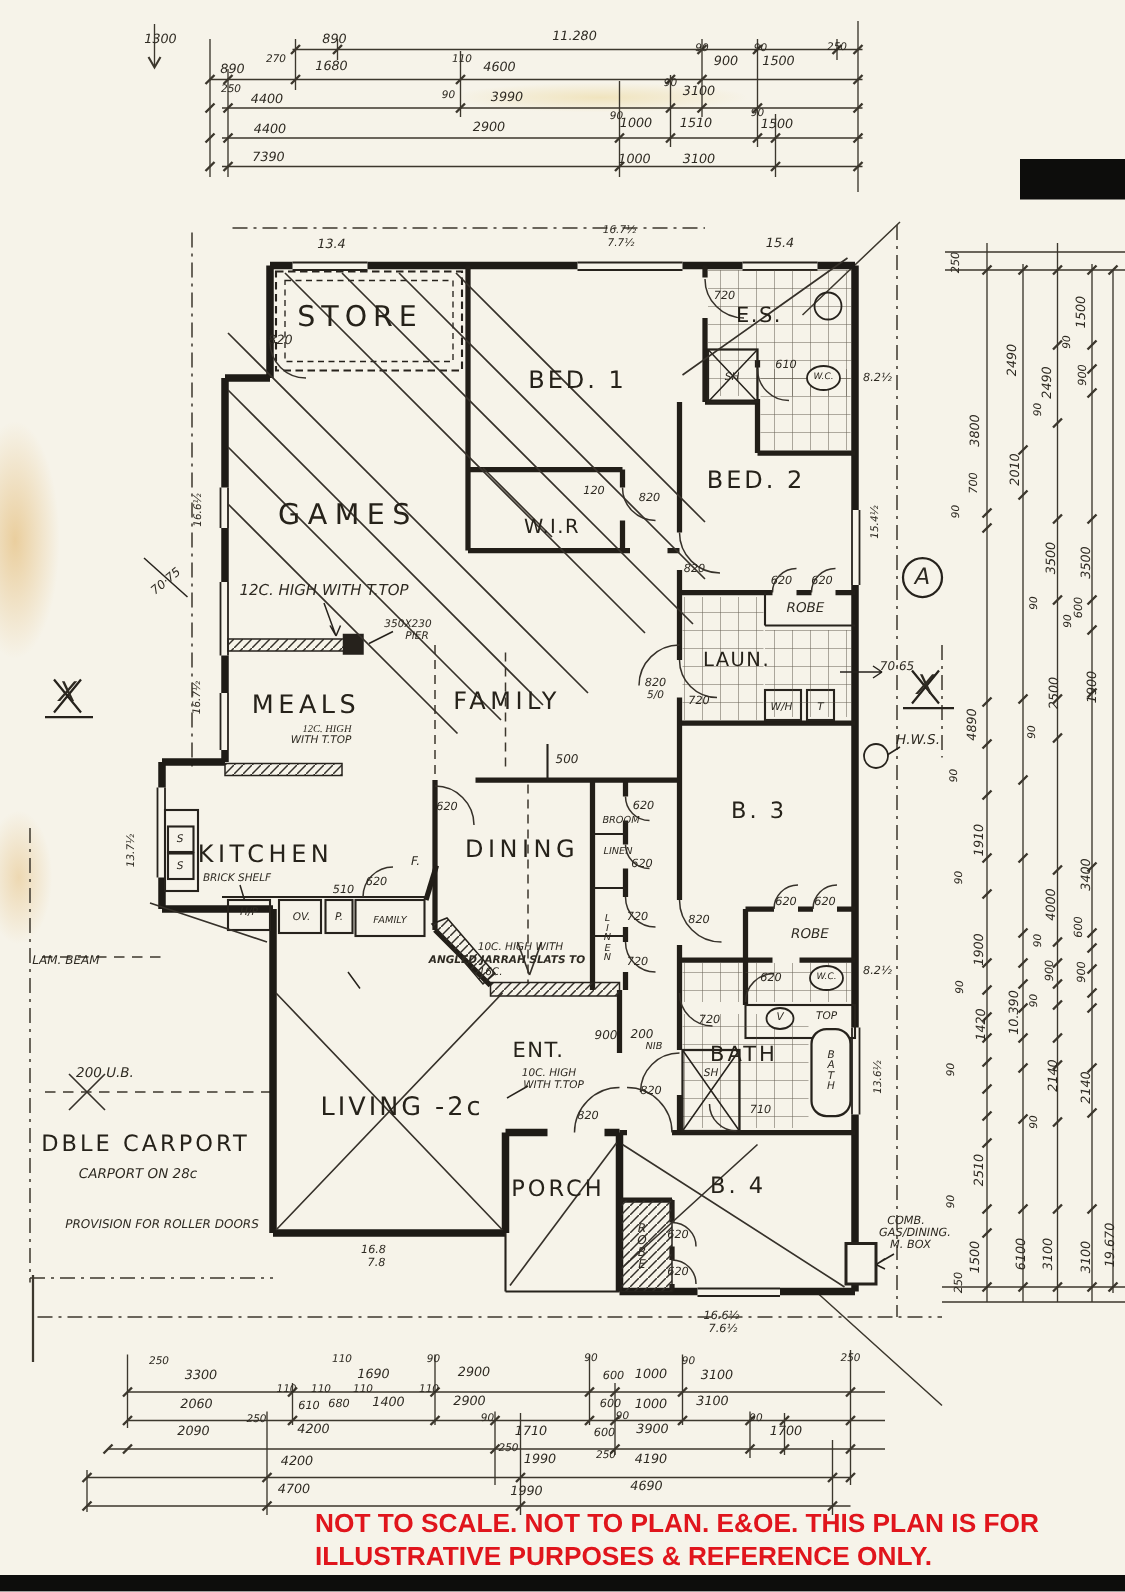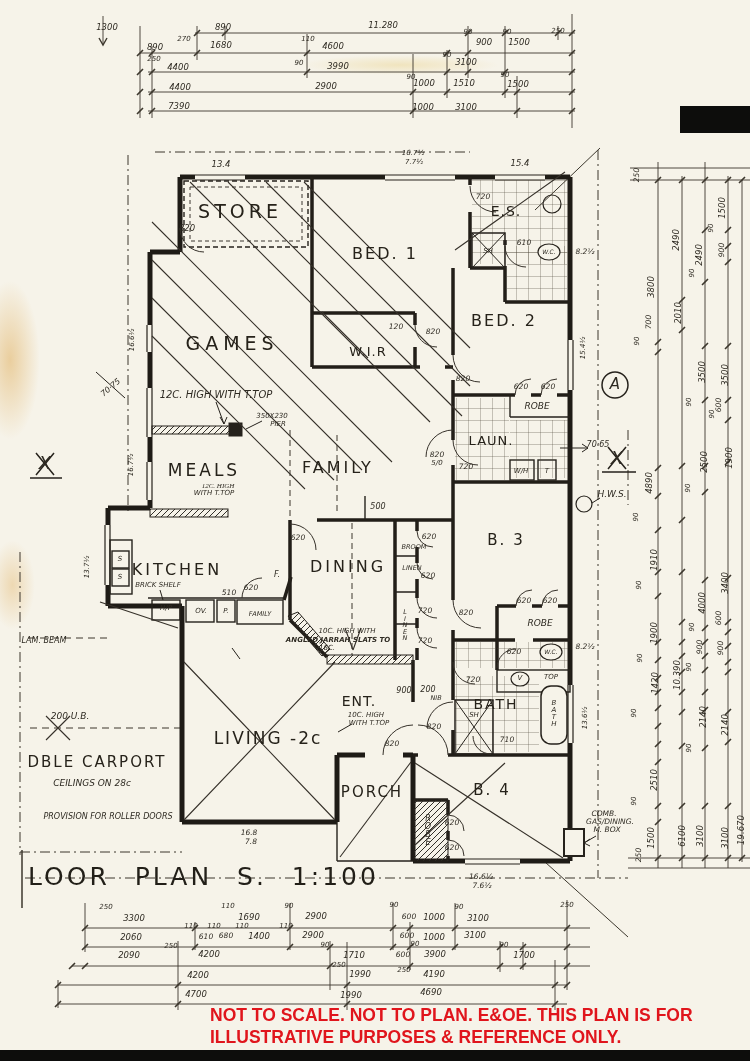--- a/index.html
+++ b/index.html
@@ -203,21 +203,21 @@
       <span class="lbl room" style="left: 372px; top: 793px; font-size: 15px; letter-spacing: 2px; transform: translate(-50%, -50%);">PORCH</span>
       <span class="lbl room" style="left: 492px; top: 791px; font-size: 15px; letter-spacing: 2px; transform: translate(-50%, -50%);">B. 4</span>
       <span class="lbl room" style="left: 97px; top: 763px; font-size: 15px; letter-spacing: 2px; transform: translate(-50%, -50%);">DBLE CARPORT</span>
       <span class="lbl room" style="left: 491px; top: 441px; font-size: 13px; letter-spacing: 1px; transform: translate(-50%, -50%);">LAUN.</span>
       <span class="lbl" style="left: 537px; top: 407px; font-size: 9px; transform: translate(-50%, -50%);">ROBE</span>
       <span class="lbl" style="left: 540px; top: 624px; font-size: 9px; transform: translate(-50%, -50%);">ROBE</span>
       <span class="lbl stack" style="left: 428px; top: 831px; font-size: 8px; transform: translate(-50%, -50%);">R
 O
 B
 E</span>
-      <span class="lbl" style="left: 92px; top: 784px; font-size: 9px; transform: translate(-50%, -50%);">CEILINGS ON 28c</span>
+      <span class="lbl" style="left: 92px; top: 784px; font-size: 9px; transform: translate(-50%, -50%);">CARPORT ON 28c</span>
       <span class="lbl" style="left: 108px; top: 817px; font-size: 8px; transform: translate(-50%, -50%);">PROVISION FOR ROLLER DOORS</span>
       <span class="lbl" style="left: 44px; top: 641px; font-size: 8px; transform: translate(-50%, -50%);">LAM. BEAM</span>
       <span class="lbl" style="left: 70px; top: 717px; font-size: 9px; transform: translate(-50%, -50%);">200 U.B.</span>
       <span class="lbl" style="left: 216px; top: 395px; font-size: 10px; transform: translate(-50%, -50%);">12C. HIGH WITH T.TOP</span>
       <span class="lbl" style="left: 272px; top: 417px; font-size: 7px; transform: translate(-50%, -50%);">350X230</span>
       <span class="lbl" style="left: 278px; top: 425px; font-size: 7px; transform: translate(-50%, -50%);">PIER</span>
       <span class="lbl" style="left: 218px; top: 487px; font-size: 7px; transform: translate(-50%, -50%); font-family: Liberation Serif, serif;">12C. HIGH</span>
       <span class="lbl" style="left: 214px; top: 494px; font-size: 7px; transform: translate(-50%, -50%);">WITH T.TOP</span>
       <span class="lbl" style="left: 347px; top: 632px; font-size: 7px; transform: translate(-50%, -50%);">10C. HIGH WITH</span>
       <span class="lbl" style="left: 338px; top: 641px; font-size: 7px; transform: translate(-50%, -50%); font-weight: bold;">ANGLED JARRAH SLATS TO</span>
@@ -419,21 +419,20 @@
       <span class="lbl" style="left: 654px; top: 780px; font-size: 8.5px; transform: translate(-50%, -50%) rotate(-90deg);">2510</span>
       <span class="lbl" style="left: 635px; top: 801px; font-size: 7px; transform: translate(-50%, -50%) rotate(-90deg);">90</span>
       <span class="lbl" style="left: 651px; top: 838px; font-size: 8.5px; transform: translate(-50%, -50%) rotate(-90deg);">1500</span>
       <span class="lbl" style="left: 639px; top: 855px; font-size: 7.5px; transform: translate(-50%, -50%) rotate(-90deg);">250</span>
       <span class="lbl" style="left: 682px; top: 836px; font-size: 8.5px; transform: translate(-50%, -50%) rotate(-90deg);">6100</span>
       <span class="lbl" style="left: 700px; top: 836px; font-size: 8.5px; transform: translate(-50%, -50%) rotate(-90deg);">3100</span>
       <span class="lbl" style="left: 725px; top: 838px; font-size: 8.5px; transform: translate(-50%, -50%) rotate(-90deg);">3100</span>
       <span class="lbl" style="left: 741px; top: 830px; font-size: 8.5px; transform: translate(-50%, -50%) rotate(-90deg);">19.670</span>
     </div>
 
-  <div id="title">LOOR PLAN S. 1:100</div>
 
   <div id="disclaimer">
     <div>NOT TO SCALE. NOT TO PLAN. E&amp;OE. THIS PLAN IS FOR</div>
     <div>ILLUSTRATIVE PURPOSES &amp; REFERENCE ONLY.</div>
   </div>
 
   <div class="blackbox" style="left:680px;top:106px;width:70px;height:27px;"></div>
   <div class="blackbox" style="left:0px;top:1050px;width:750px;height:11px;"></div>
 </div>
 

